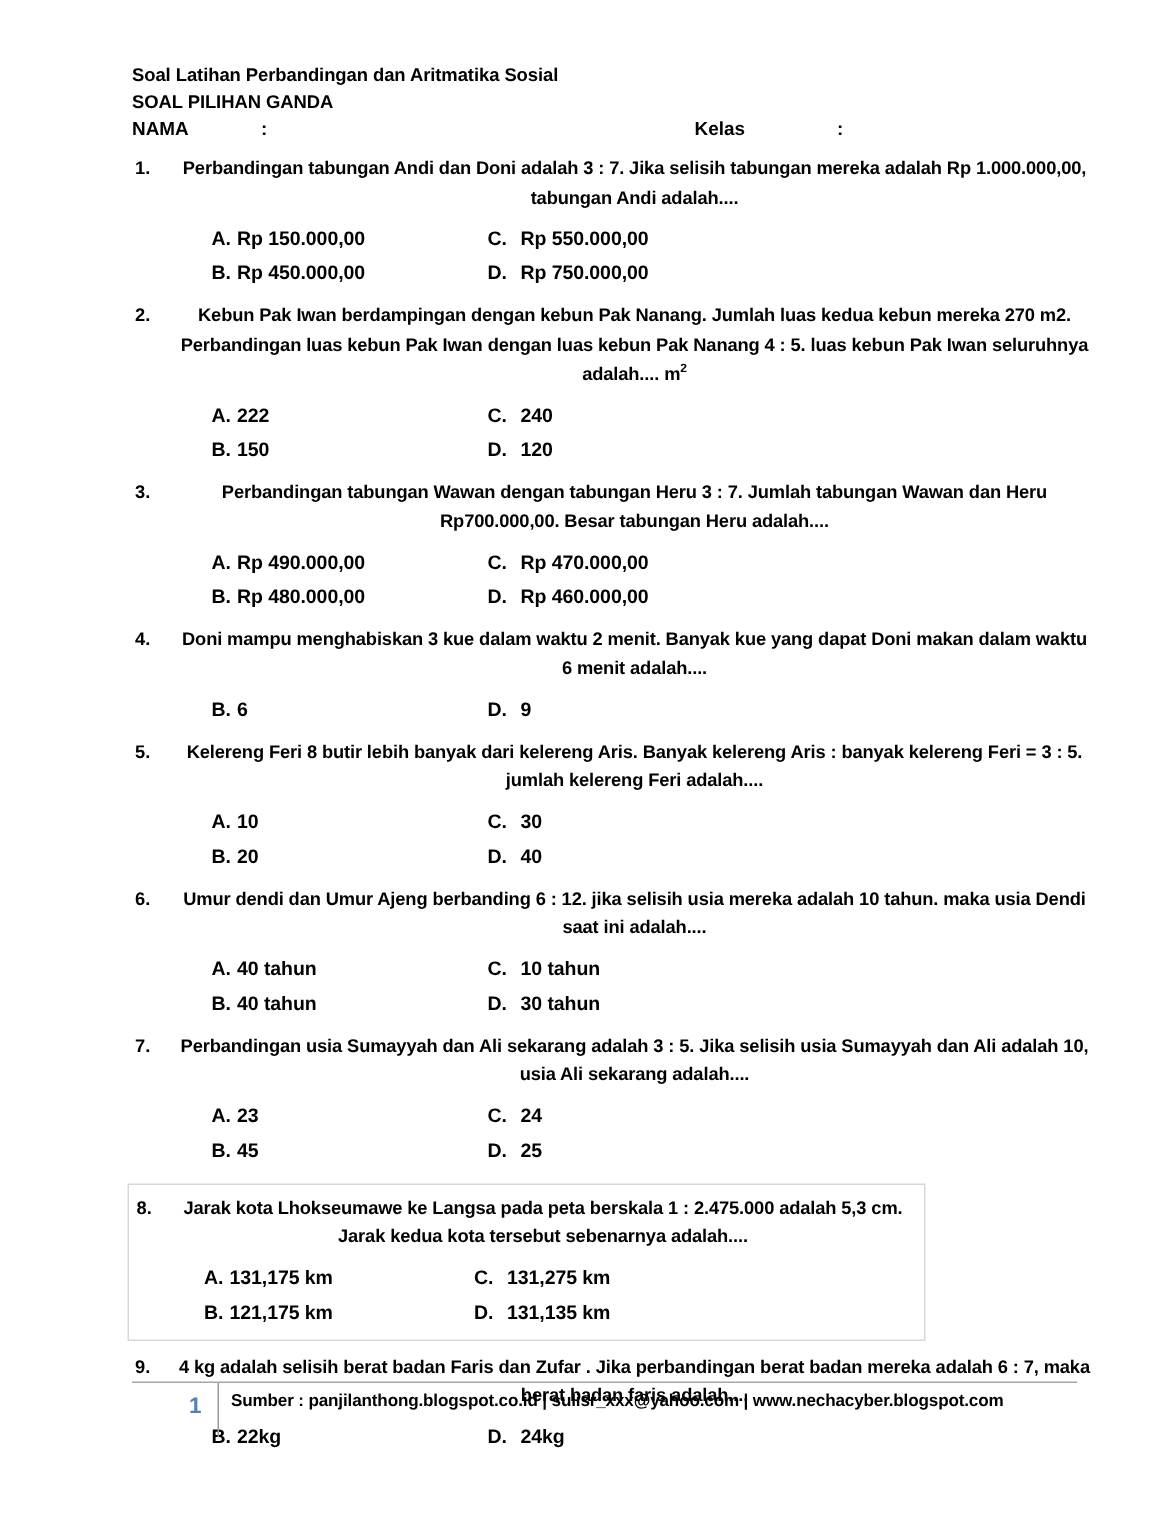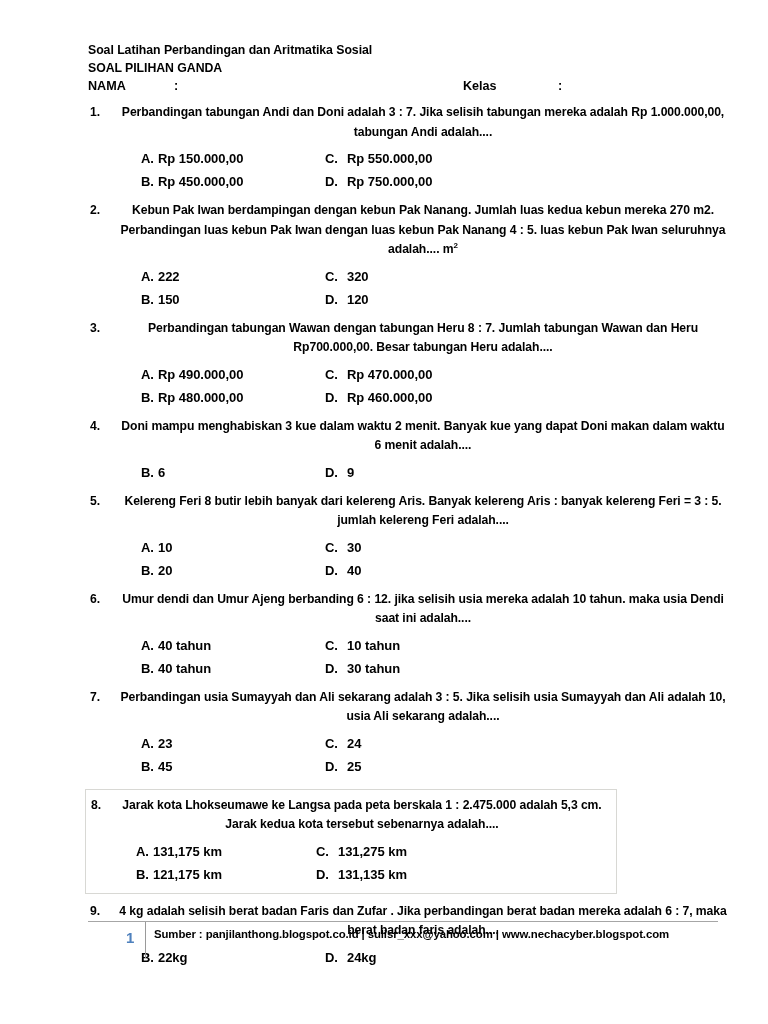--- a/index.html
+++ b/index.html
@@ -183,32 +183,32 @@
         </div>
       </div>
     </div>
 
     <div class="q">
       <span class="q-num">2.</span>
       <div class="q-text"><span>Kebun Pak Iwan berdampingan dengan kebun Pak Nanang. Jumlah luas kedua kebun mereka 270 m2. Perbandingan luas kebun Pak Iwan dengan luas kebun Pak Nanang 4 : 5.  luas kebun Pak Iwan seluruhnya adalah.... m</span><sup>2</sup></div>
       <div class="opts">
         <div class="opt-row">
           <span class="oc-left"><span class="opt-letter">A.</span><span>222</span></span>
-          <span class="oc-right"><span class="opt-right-letter">C.</span><span>320</span></span>
+          <span class="oc-right"><span class="opt-right-letter">C.</span><span>240</span></span>
         </div>
         <div class="opt-row">
           <span class="oc-left"><span class="opt-letter">B.</span><span>150</span></span>
           <span class="oc-right"><span class="opt-right-letter">D.</span><span>120</span></span>
         </div>
       </div>
     </div>
 
     <div class="q">
       <span class="q-num">3.</span>
-      <div class="q-text">Perbandingan tabungan Wawan dengan tabungan Heru 8 : 7. Jumlah tabungan Wawan dan Heru Rp700.000,00. Besar tabungan Heru adalah....</div>
+      <div class="q-text">Perbandingan tabungan Wawan dengan tabungan Heru 3 : 7. Jumlah tabungan Wawan dan Heru Rp700.000,00. Besar tabungan Heru adalah....</div>
       <div class="opts">
         <div class="opt-row">
           <span class="oc-left"><span class="opt-letter">A.</span><span>Rp 490.000,00</span></span>
           <span class="oc-right"><span class="opt-right-letter">C.</span><span>Rp 470.000,00</span></span>
         </div>
         <div class="opt-row">
           <span class="oc-left"><span class="opt-letter">B.</span><span>Rp 480.000,00</span></span>
           <span class="oc-right"><span class="opt-right-letter">D.</span><span>Rp 460.000,00</span></span>
         </div>
       </div>

